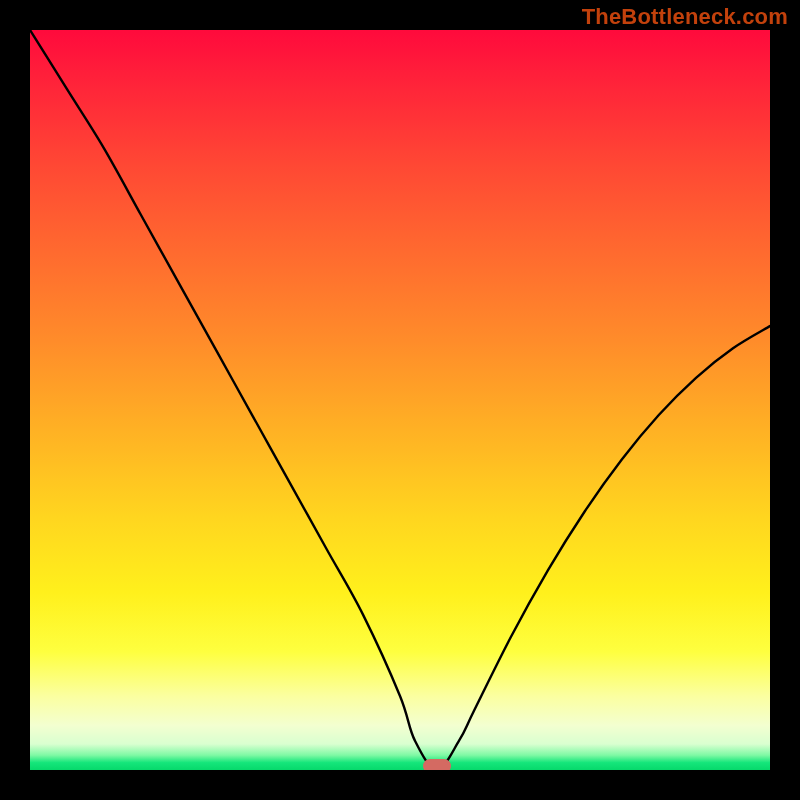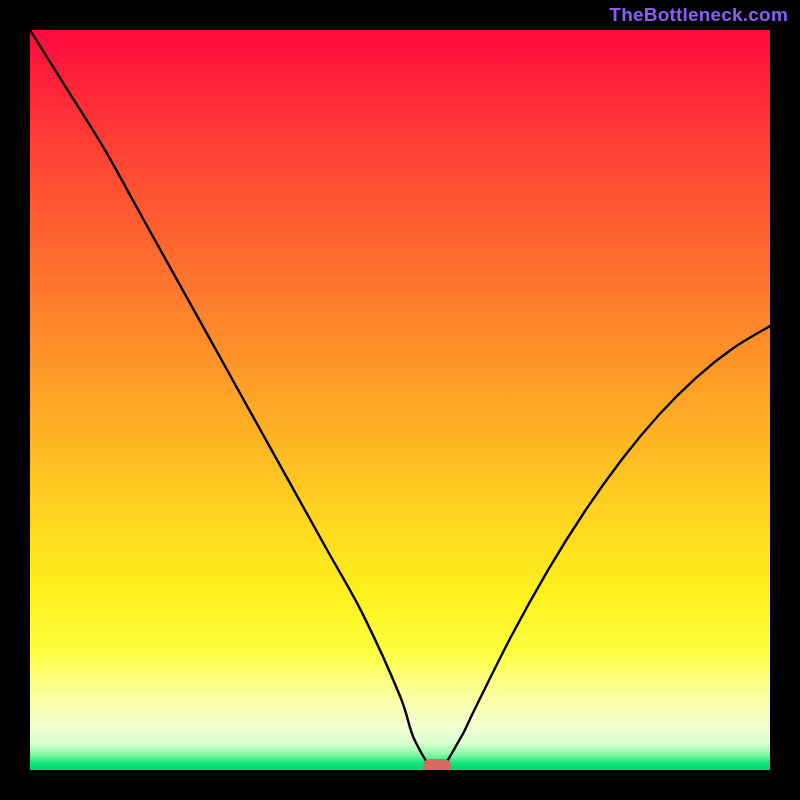--- a/index.html
+++ b/index.html
@@ -14,22 +14,22 @@
   .frame {
     position: relative;
     width: 800px;
     height: 800px;
     background: #000;
   }
   .watermark {
     position: absolute;
     top: 4px;
     right: 12px;
-    color: #8b5cf6;
-    font-size: 19px;
+    color: #c2410c;
+    font-size: 22px;
     font-weight: 600;
     letter-spacing: 0.2px;
     z-index: 10;
     margin-left: 44px;
   }
   .plot-area {
     position: absolute;
     left: 30px;
     top: 30px;
     width: 740px;

